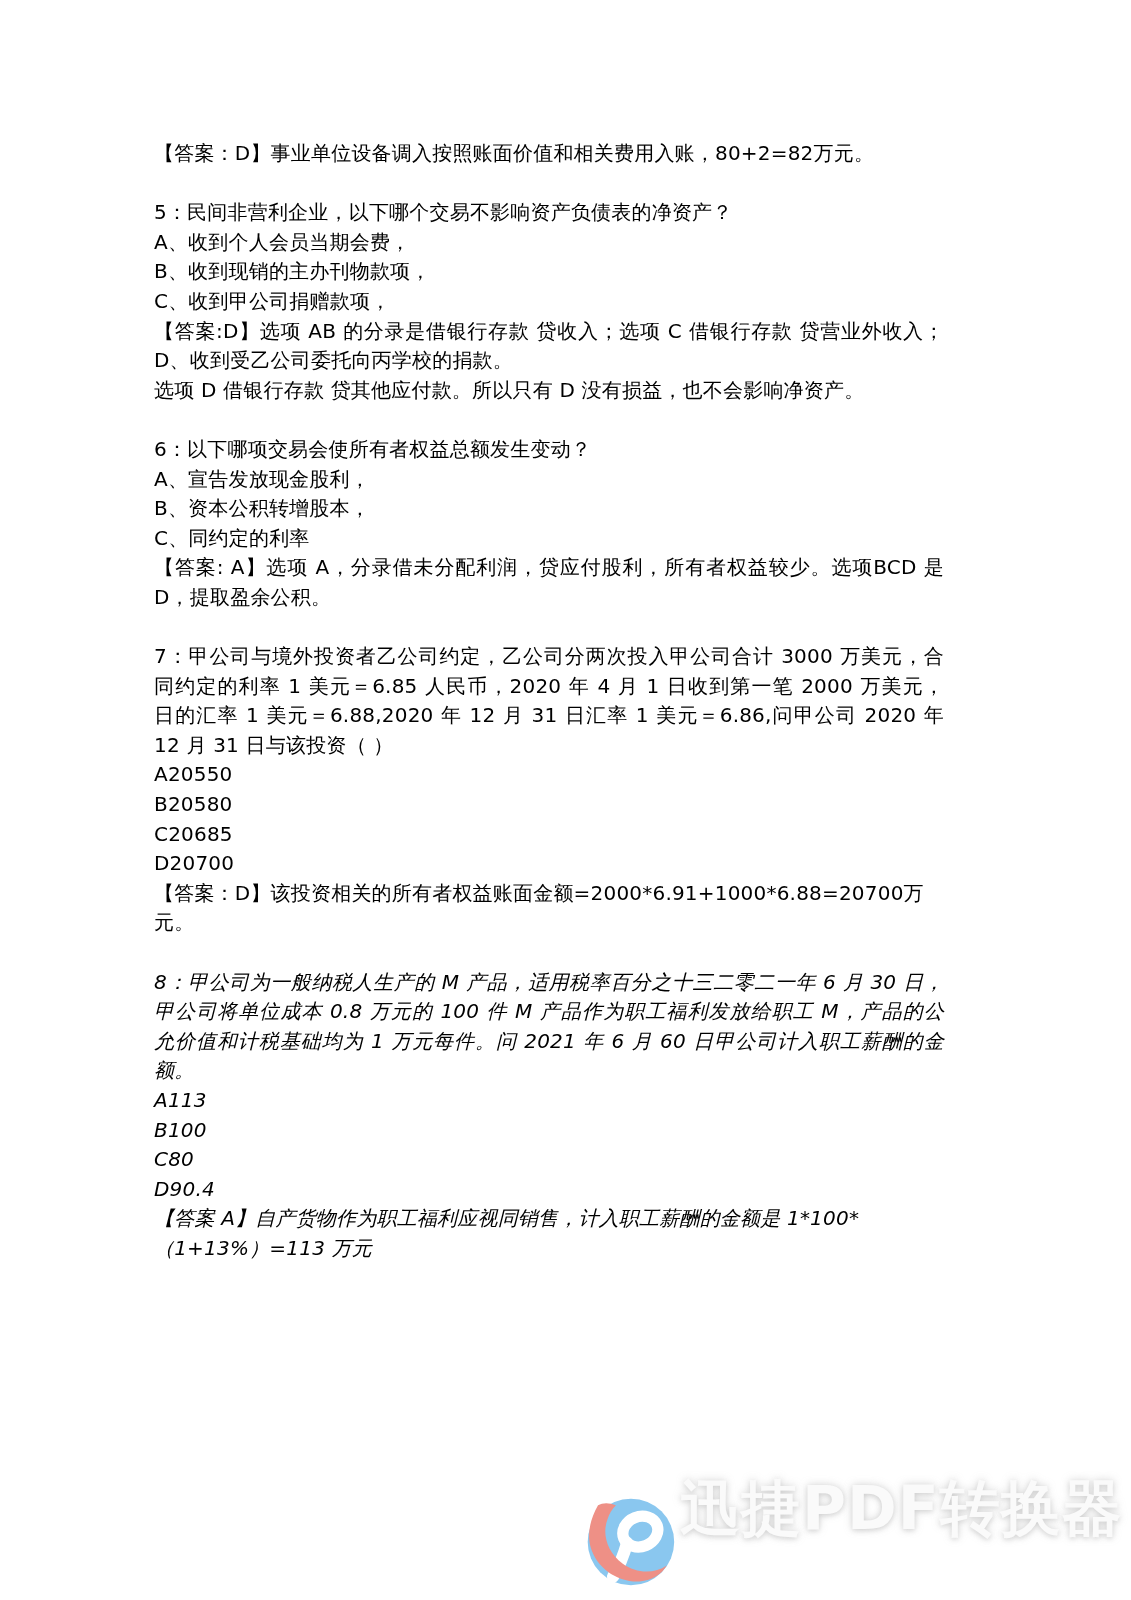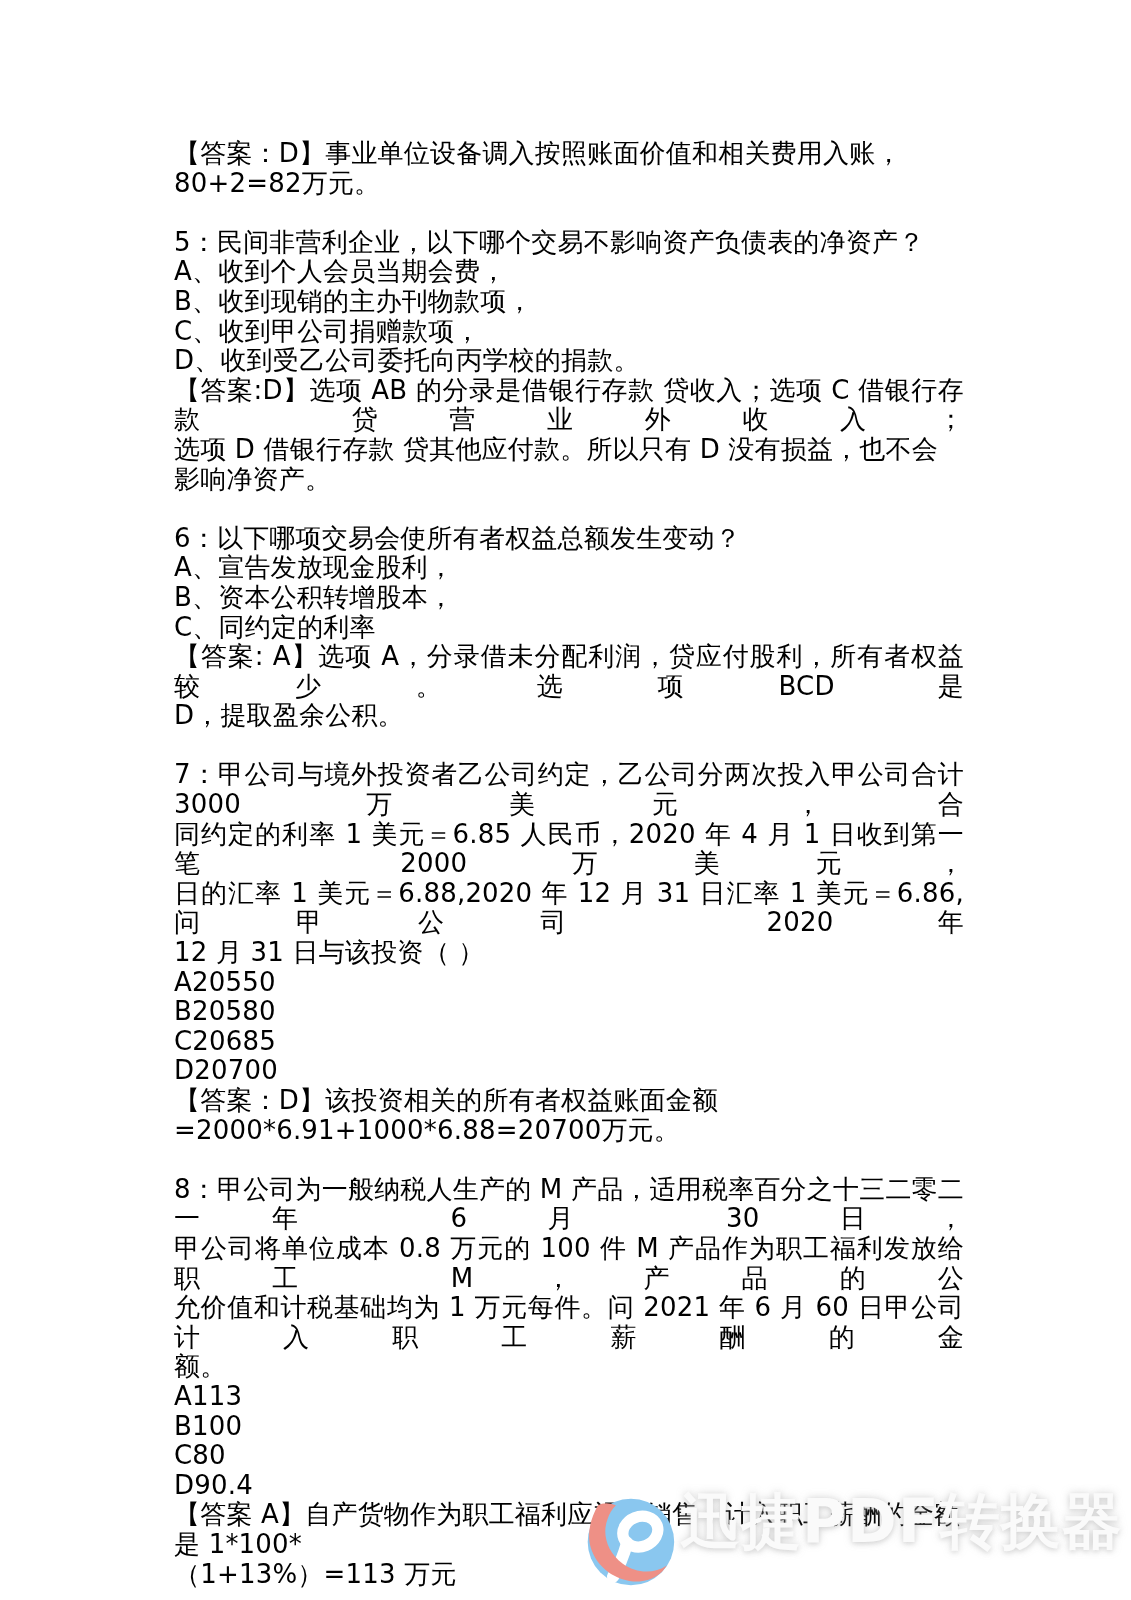--- a/index.html
+++ b/index.html
@@ -11,41 +11,41 @@
     position: relative;
     overflow: hidden;
   }
   .page {
     position: absolute; left: 0; top: 0;
     width: 1131px; height: 1600px;
     background: #ffffff;
   }
   .content {
     position: absolute;
-    left: 174px; top: 139px;
+    left: 154px; top: 139px;
     width: 790px;
-    font-size: 26px;
+    font-size: 20px;
     line-height: 29.6px;
     letter-spacing: 0.2px;
   }
   .block { margin: 0 0 29.6px 0; }
-  .block:last-child { margin-bottom: 0; }
+  .block:last-child { margin-bottom: 0; font-style: italic; }
   .line { text-align: left; }
   .line.j { text-align: justify; text-align-last: justify; }
   .watermark {
     position: absolute;
     left: 583px; top: 1475px;
     width: 548px; height: 125px;
   }
   .wm-icon {
     position: absolute; left: 0; top: 19px;
     width: 94px; height: 94px;
   }
   .wm-text {
-    position: absolute; left: 97px; top: 14px;
+    position: absolute; left: 97px; top: 1px;
     font-size: 60px;
     line-height: 64px;
     font-weight: bold;
     letter-spacing: 1px;
     color: #fafafa;
     text-shadow: 0 0 9px rgba(150,150,150,0.40), 0 2px 4px rgba(170,170,170,0.25);
     white-space: nowrap;
   }
 </style>
 </head>
@@ -55,22 +55,22 @@
 
   <div class="content">
       <div class="block">
         <div class="line">【答案：D】事业单位设备调入按照账面价值和相关费用入账，80+2=82万元。</div>
       </div>
       <div class="block">
         <div class="line">5：民间非营利企业，以下哪个交易不影响资产负债表的净资产？</div>
         <div class="line">A、收到个人会员当期会费，</div>
         <div class="line">B、收到现销的主办刊物款项，</div>
         <div class="line">C、收到甲公司捐赠款项，</div>
+        <div class="line j">【答案:D】选项 AB 的分录是借银行存款 贷收入；选项 C 借银行存款 贷营业外收入；</div>
         <div class="line">D、收到受乙公司委托向丙学校的捐款。</div>
-        <div class="line j">【答案:D】选项 AB 的分录是借银行存款 贷收入；选项 C 借银行存款 贷营业外收入；</div>
         <div class="line">选项 D 借银行存款 贷其他应付款。所以只有 D 没有损益，也不会影响净资产。</div>
       </div>
       <div class="block">
         <div class="line">6：以下哪项交易会使所有者权益总额发生变动？</div>
         <div class="line">A、宣告发放现金股利，</div>
         <div class="line">B、资本公积转增股本，</div>
         <div class="line">C、同约定的利率</div>
         <div class="line j">【答案: A】选项 A，分录借未分配利润，贷应付股利，所有者权益较少。选项BCD 是</div>
         <div class="line">D，提取盈余公积。</div>
       </div>

